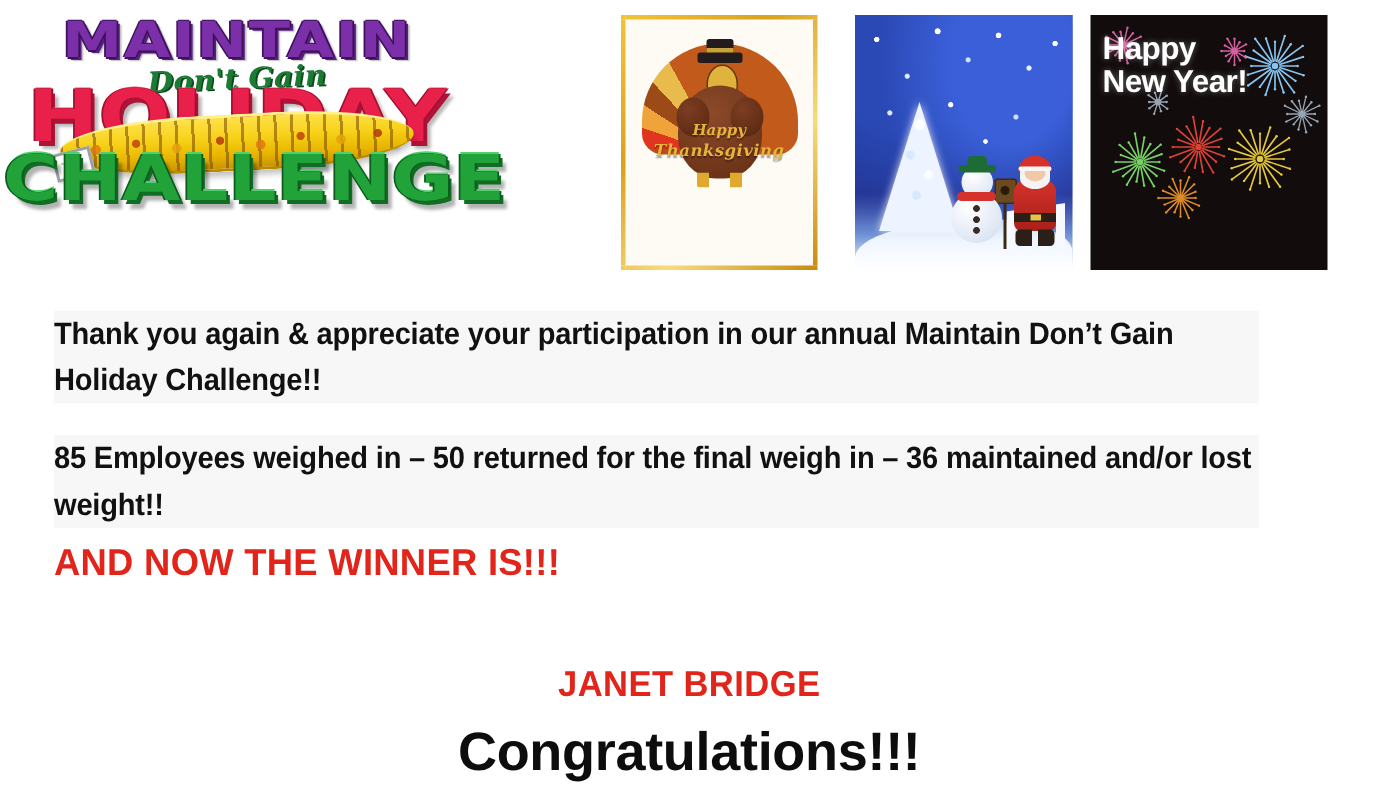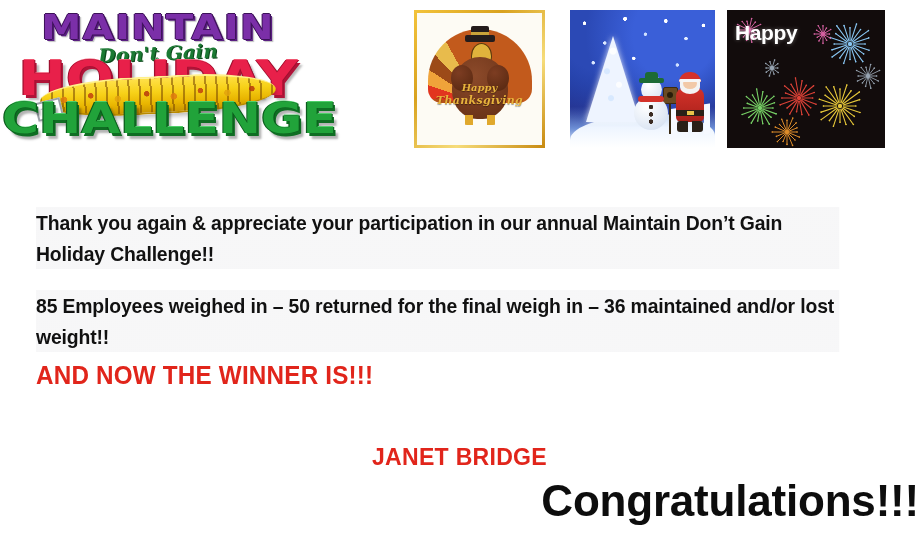--- a/index.html
+++ b/index.html
@@ -124,21 +124,21 @@
     content: "";
     position: absolute;
     left: 3px; top: 5px; width: 14px; height: 1px;
     background: #b5bbc1;
   }
 
   
   .photo {
     position: absolute;
     top: 10px;
-    height: 138px;
+    height: 170px;
     overflow: hidden;
   }
   
   #photo-thanksgiving {
     left: 414px;
     width: 131px;
     background: #fdfbf4;
     border: 3px solid;
     border-image: linear-gradient(135deg,#f2c23a,#d9a21e,#f6dc7a,#c98c12) 1;
     box-sizing: border-box;
@@ -480,24 +480,24 @@
     font-size: 24px;
     line-height: 28px;
     color: #E1251B;
     letter-spacing: 0.3px;
     transform: scaleX(0.96);
   }
   #congrats {
     position: absolute;
     left: 0; top: 477px;
     width: 919px;
-    text-align: right;
+    text-align: center;
     font-family: "Liberation Sans", sans-serif;
     font-weight: bold;
-    font-size: 44px;
+    font-size: 36px;
     line-height: 48px;
     color: #0d0d0d;
     letter-spacing: -0.2px;
   }
 </style>
 </head>
 <body>
 
 <div id="top-banner">
 
@@ -855,20 +855,21 @@
             <line x1="45.395541752799936" y1="56.78264765914221" x2="47.60398320593289" y2="49.98576375601951"></line>
             <circle cx="47.60398320593289" cy="49.98576375601951" r="0.8" fill="#cfe4f7" stroke="none"></circle>
             <line x1="46.03554175279993" y1="57.247634877065636" x2="50.846496146016285" y2="53.75227191009972"></line>
             <circle cx="50.846496146016285" cy="53.75227191009972" r="0.8" fill="#cfe4f7" stroke="none"></circle>
             <circle cx="45" cy="58" r="2.2" fill="#cfe4f7" stroke="none"></circle>
           </g>
       </g>
     </svg>
     <div id="ny-title">
       <span>Happy</span><br>
+      <span>New Year!</span>
     </div>
   </div>
 </div>
 
 <p class="para" id="para-thanks">Thank you again &amp; appreciate your participation in our annual Maintain Don’t Gain Holiday Challenge!!</p>
 
 <p class="para" id="para-stats">85 Employees weighed in – 50 returned for the final weigh in – 36 maintained and/or lost weight!!</p>
 
 <div id="winner-announce">AND NOW THE WINNER IS!!!</div>
 

